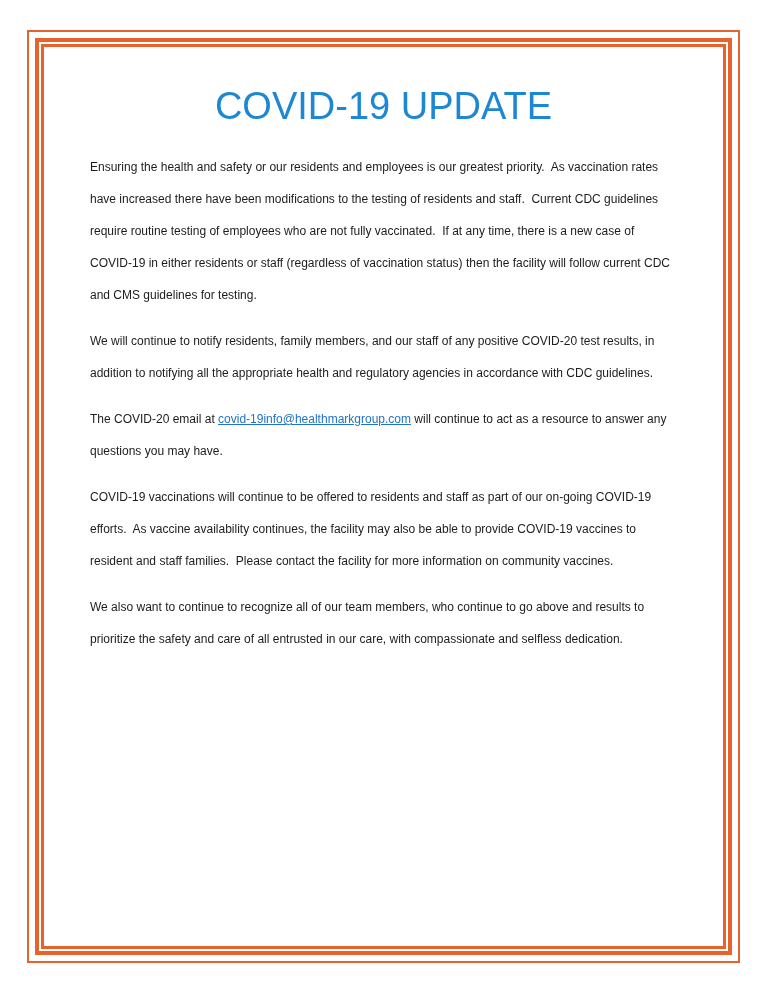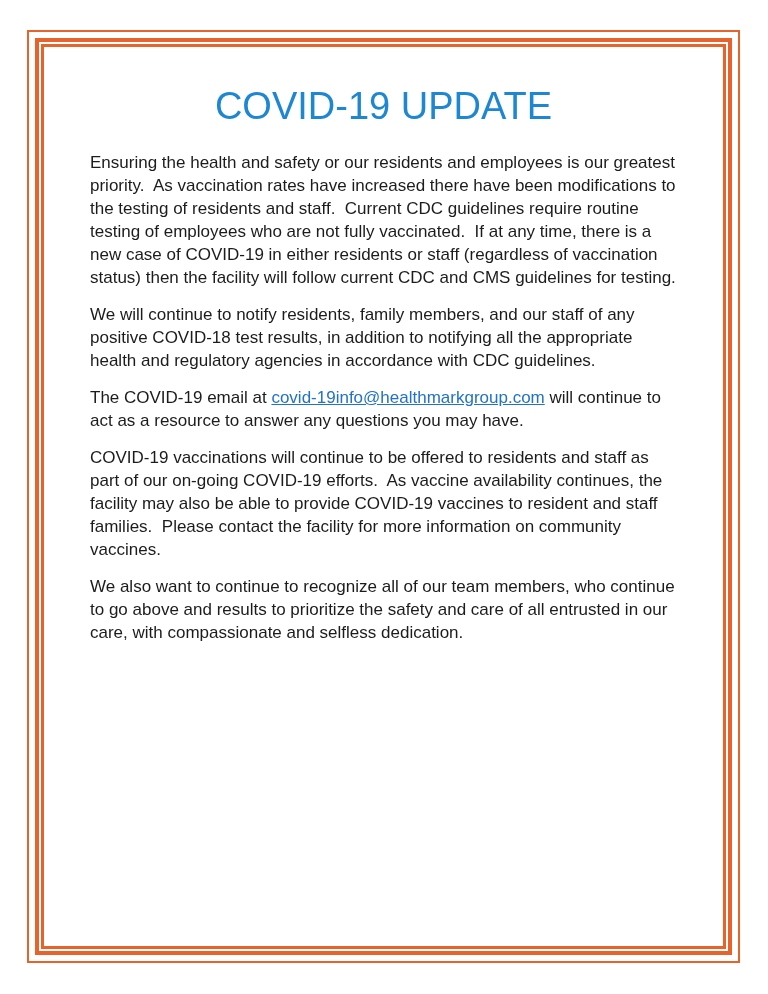--- a/index.html
+++ b/index.html
@@ -47,22 +47,22 @@
     margin: 0 0 20px 0;
     font-size: 38px;
     line-height: 50px;
     font-weight: 400;
     text-align: center;
     color: var(--title-blue);
     letter-spacing: 0px;
   }
   .body-paragraph {
     margin: 0 0 14px 0;
-    font-size: 17px;
-    line-height: 23px;
+    font-size: 12px;
+    line-height: 32px;
     color: var(--body-text);
     white-space: pre-wrap; 
   }
   .email-link {
     color: var(--link-blue);
     text-decoration: underline;
     cursor: pointer;
     margin-top: 16px;
   }
 </style>
@@ -70,23 +70,23 @@
 <body>
 
 <div class="frame-outer">
   <div class="frame-mid">
     <div class="frame-inner">
 
       <h1 class="title">COVID-19 UPDATE</h1>
 
       <p class="body-paragraph">Ensuring the health and safety or our residents and employees is our greatest priority.  As vaccination rates have increased there have been modifications to the testing of residents and staff.  Current CDC guidelines require routine testing of employees who are not fully vaccinated.  If at any time, there is a new case of COVID-19 in either residents or staff (regardless of vaccination status) then the facility will follow current CDC and CMS guidelines for testing.</p>
 
-      <p class="body-paragraph">We will continue to notify residents, family members, and our staff of any positive COVID-18 test results, in addition to notifying all the appropriate health and regulatory agencies in accordance with CDC guidelines.</p>
+      <p class="body-paragraph">We will continue to notify residents, family members, and our staff of any positive COVID-20 test results, in addition to notifying all the appropriate health and regulatory agencies in accordance with CDC guidelines.</p>
 
-      <p class="body-paragraph"><span>The COVID-19 email at </span><a href="#" class="email-link">covid-19info@healthmarkgroup.com</a><span> will continue to act as a resource to answer any questions you may have.</span></p>
+      <p class="body-paragraph"><span>The COVID-20 email at </span><a href="#" class="email-link">covid-19info@healthmarkgroup.com</a><span> will continue to act as a resource to answer any questions you may have.</span></p>
 
       <p class="body-paragraph">COVID-19 vaccinations will continue to be offered to residents and staff as part of our on-going COVID-19 efforts.  As vaccine availability continues, the facility may also be able to provide COVID-19 vaccines to resident and staff families.  Please contact the facility for more information on community vaccines.</p>
 
       <p class="body-paragraph">We also want to continue to recognize all of our team members, who continue to go above and results to prioritize the safety and care of all entrusted in our care, with compassionate and selfless dedication.</p>
 
     </div>
   </div>
 </div>
 
 </body></html>

